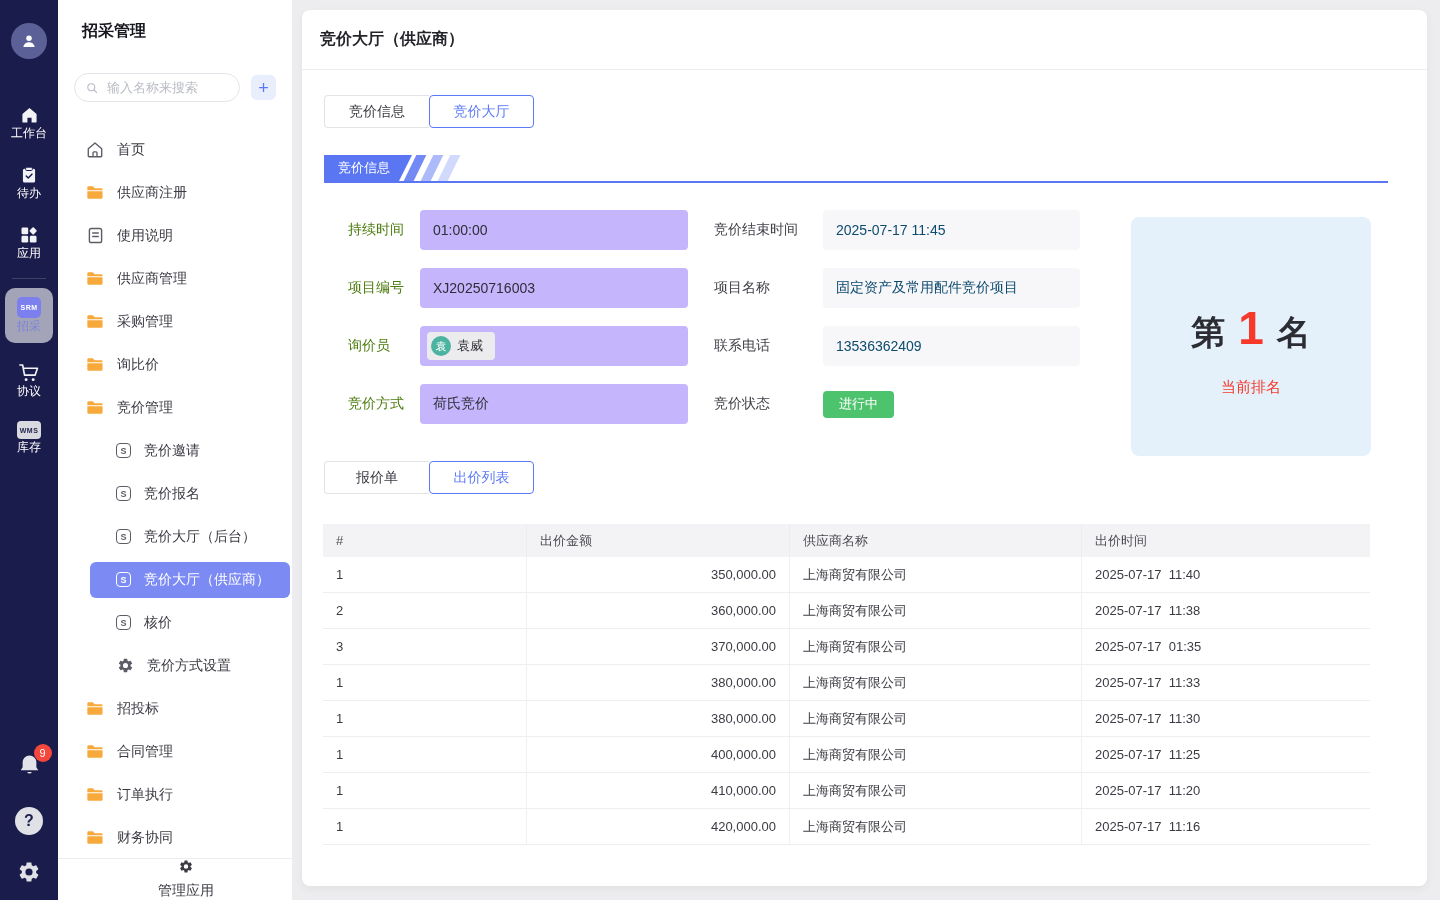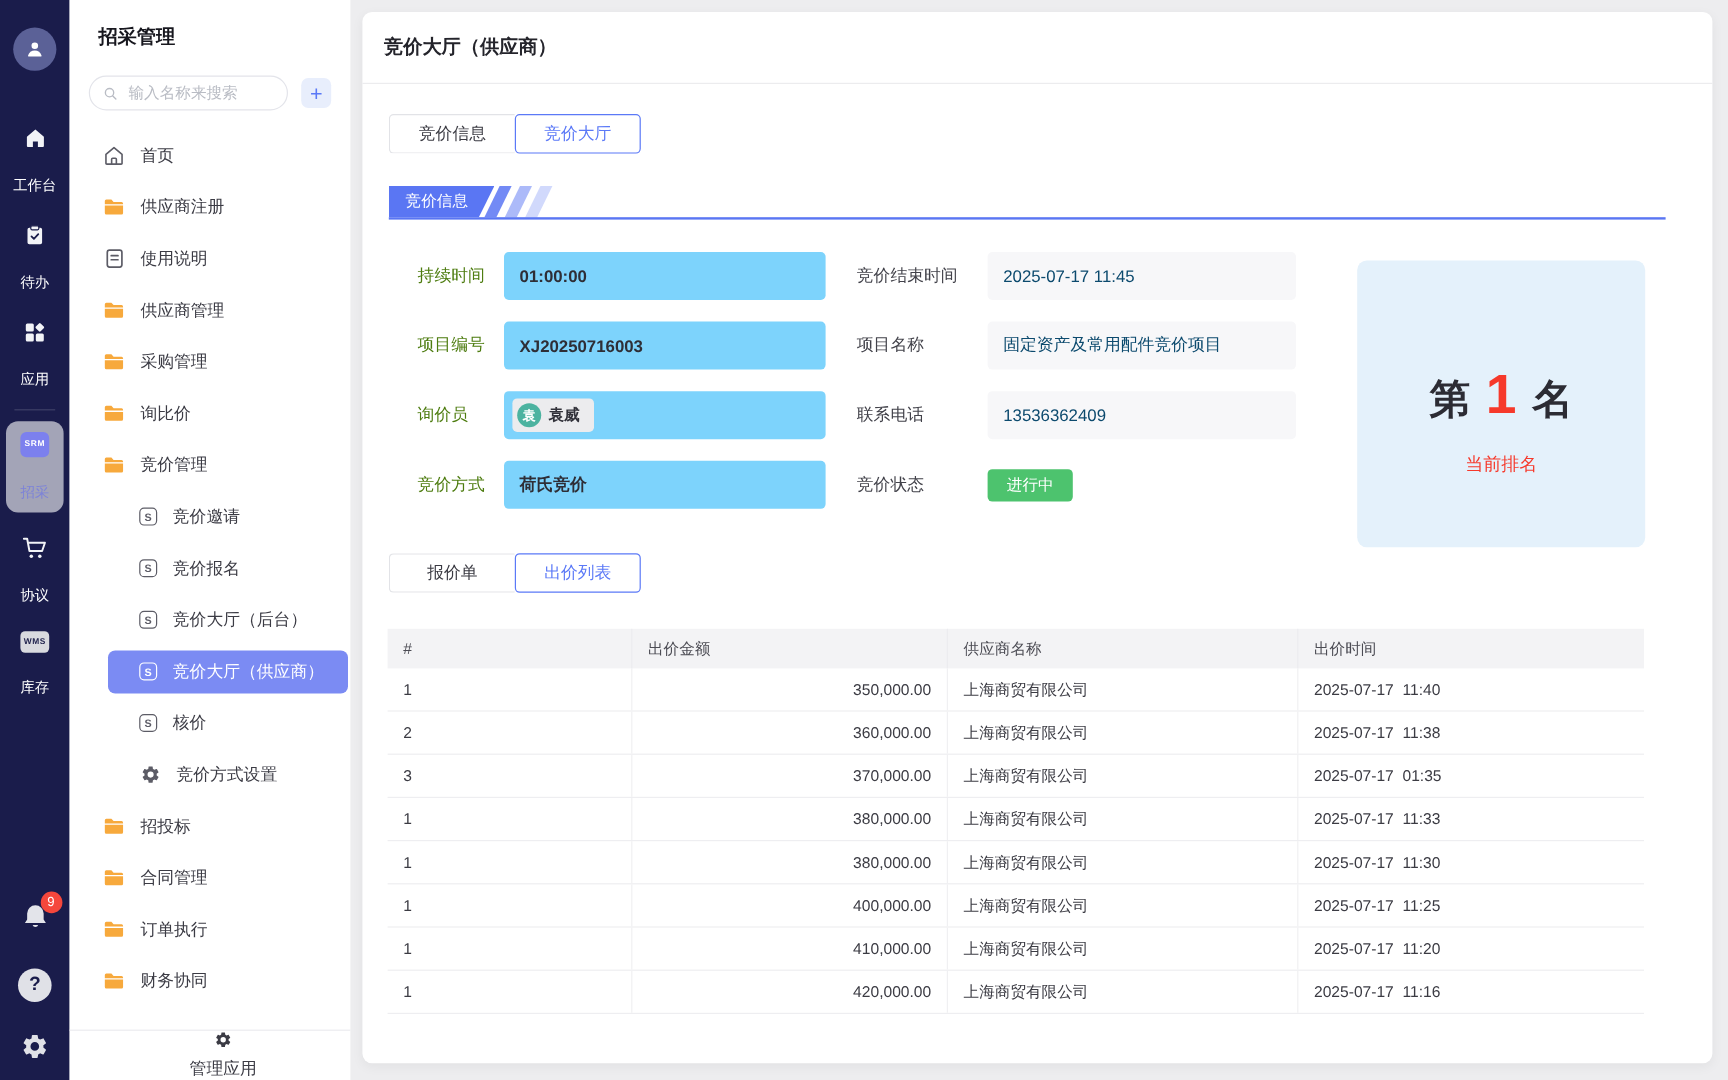--- a/index.html
+++ b/index.html
@@ -15,21 +15,21 @@
   
   .rail {
     width:58px; flex-shrink:0; background:#1a1c4b;
     display:flex; flex-direction:column; align-items:center;
   }
   .avatar {
     width:36px; height:36px; border-radius:50%; background:#5b6197;
     margin-top:23px; display:flex; align-items:center; justify-content:center; cursor:pointer;
   }
   .rail-item {
-    display:flex; flex-direction:column; align-items:center; gap:23px;
+    display:flex; flex-direction:column; align-items:center; gap:2px;
     color:#fff; font-size:12px; cursor:pointer; line-height:1;
   }
   .ri-1 { margin-top:46px; } .ri-2 { margin-top:26px; } .ri-3 { margin-top:26px; }
   .rail-divider { width:34px; height:1px; background:rgba(255,255,255,.16); margin:19px 0 9px; }
   .rail-item.active {
     width:48px; padding:9px 0 11px; border-radius:10px;
     background:rgba(255,255,255,.6);
   }
   .rail-item.active .rail-label { color:#7d83d8; }
   .ri-5 { margin-top:20px; } .ri-6 { margin-top:24px; }
@@ -50,21 +50,21 @@
     background:#f5473c; color:#fff; border-radius:9px; font-size:11px;
     display:flex; align-items:center; justify-content:center;
   }
   .help-circle {
     width:28px; height:28px; border-radius:50%; background:#e0e1e7; color:#1a1c4b;
     font-weight:bold; font-size:16px; display:flex; align-items:center; justify-content:center; cursor:pointer;
   }
   .gear-svg { cursor:pointer; }
 
   
-  .sidebar { width:234px; flex-shrink:0; background:#fff; display:flex; flex-direction:column; }
+  .sidebar { width:234px; flex-shrink:0; background:#fff; display:flex; flex-direction:column;gap:10px; }
   .sidebar-title { font-size:16px; font-weight:bold; color:#17171e; margin:21px 0 0 24px; }
   .search-row { display:flex; align-items:center; gap:11px; margin:21px 16px 0 16px; }
   .search-input {
     flex:1; height:29px; border:1px solid #e3e4ea; border-radius:15px;
     display:flex; align-items:center; gap:7px; padding:0 11px; background:#fff;
   }
   .search-input input { border:none; outline:none; background:transparent; width:100%; font-size:13px; color:#333; font-family:inherit; }
   .search-input input::placeholder { color:#b9bcc4; }
   .plus-btn {
     width:25px; height:25px; border-radius:6px; background:#e8eefc; color:#5b79f7;
@@ -115,21 +115,21 @@
     clip-path:polygon(0 0, 100% 0, calc(100% - 13px) 100%, 0 100%);
   }
   .stripe { width:10px; height:26px; background:#5a76f3; transform:skewX(-26deg); }
   .st-1 { margin-left:-2px; opacity:.85; } .st-2 { margin-left:7px; opacity:.5; } .st-3 { margin-left:7px; opacity:.28; }
 
   .form-region { position:absolute; left:22px; top:200px; width:1086px; height:250px; }
   .form-row { position:absolute; left:0; height:40px; display:flex; align-items:center; }
   .fr-0 { top:0; } .fr-1 { top:58px; } .fr-2 { top:116px; } .fr-3 { top:174px; }
   .f-label  { width:72px; margin-left:24px; font-size:14px; color:#4d7c0f; flex-shrink:0; }
   .f-label2 { width:96px; margin-left:26px; font-size:14px; color:#42424a; flex-shrink:0; }
-  .f-input  { width:268px; height:40px; background:#7dd3fc; border-radius:4px; display:flex; align-items:center; padding:0 13px; font-size:14px; color:#2e2e36;font-weight:bold; }
+  .f-input  { width:268px; height:40px; background:#c4b5fd; border-radius:4px; display:flex; align-items:center; padding:0 13px; font-size:14px; color:#2e2e36; }
   .f-input2 { width:257px; margin-left:13px; height:40px; background:#f7f7f9; border-radius:4px; display:flex; align-items:center; padding:0 13px; font-size:14px; color:#0c4a6e; }
   .f-input.with-tag { padding:0 0 0 7px; }
   .person-tag {
     height:28px; background:#ececee; border-radius:4px; display:flex; align-items:center;
     gap:6px; padding:0 12px 0 4px;
   }
   .person-avatar {
     width:20px; height:20px; border-radius:50%; background:#4cb3a0; color:#fff;
     font-size:11px; display:flex; align-items:center; justify-content:center;
   }

